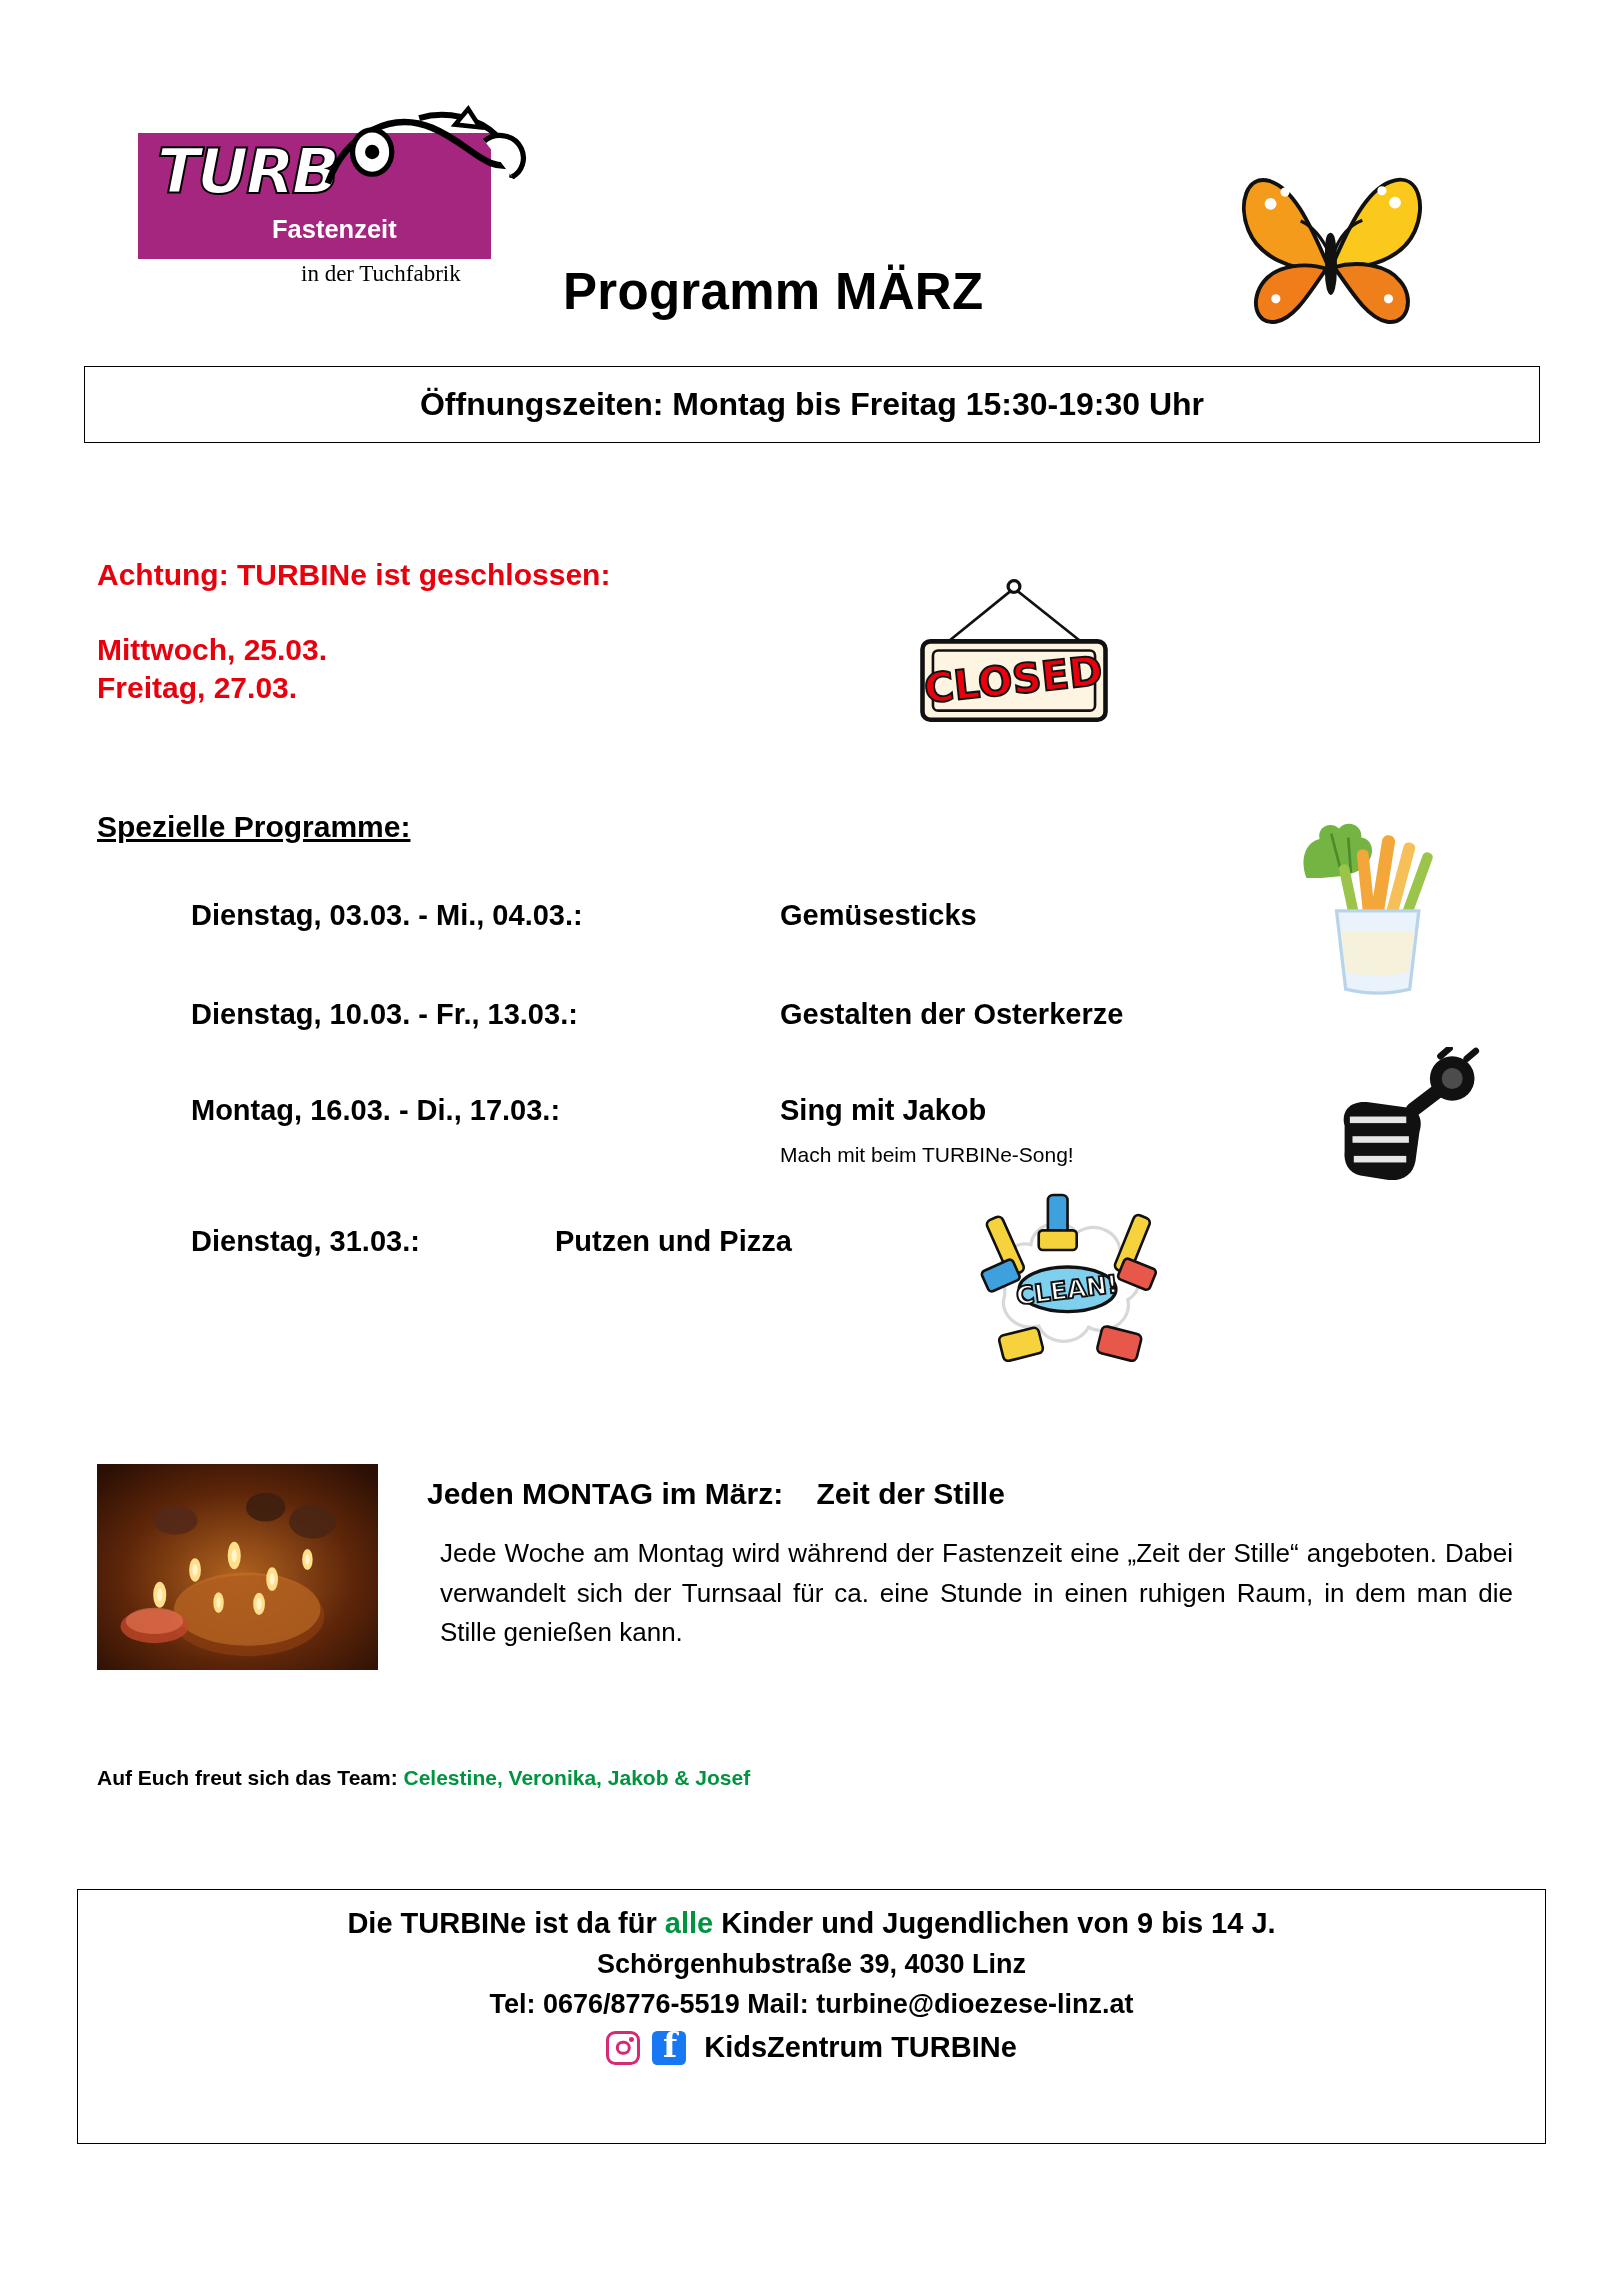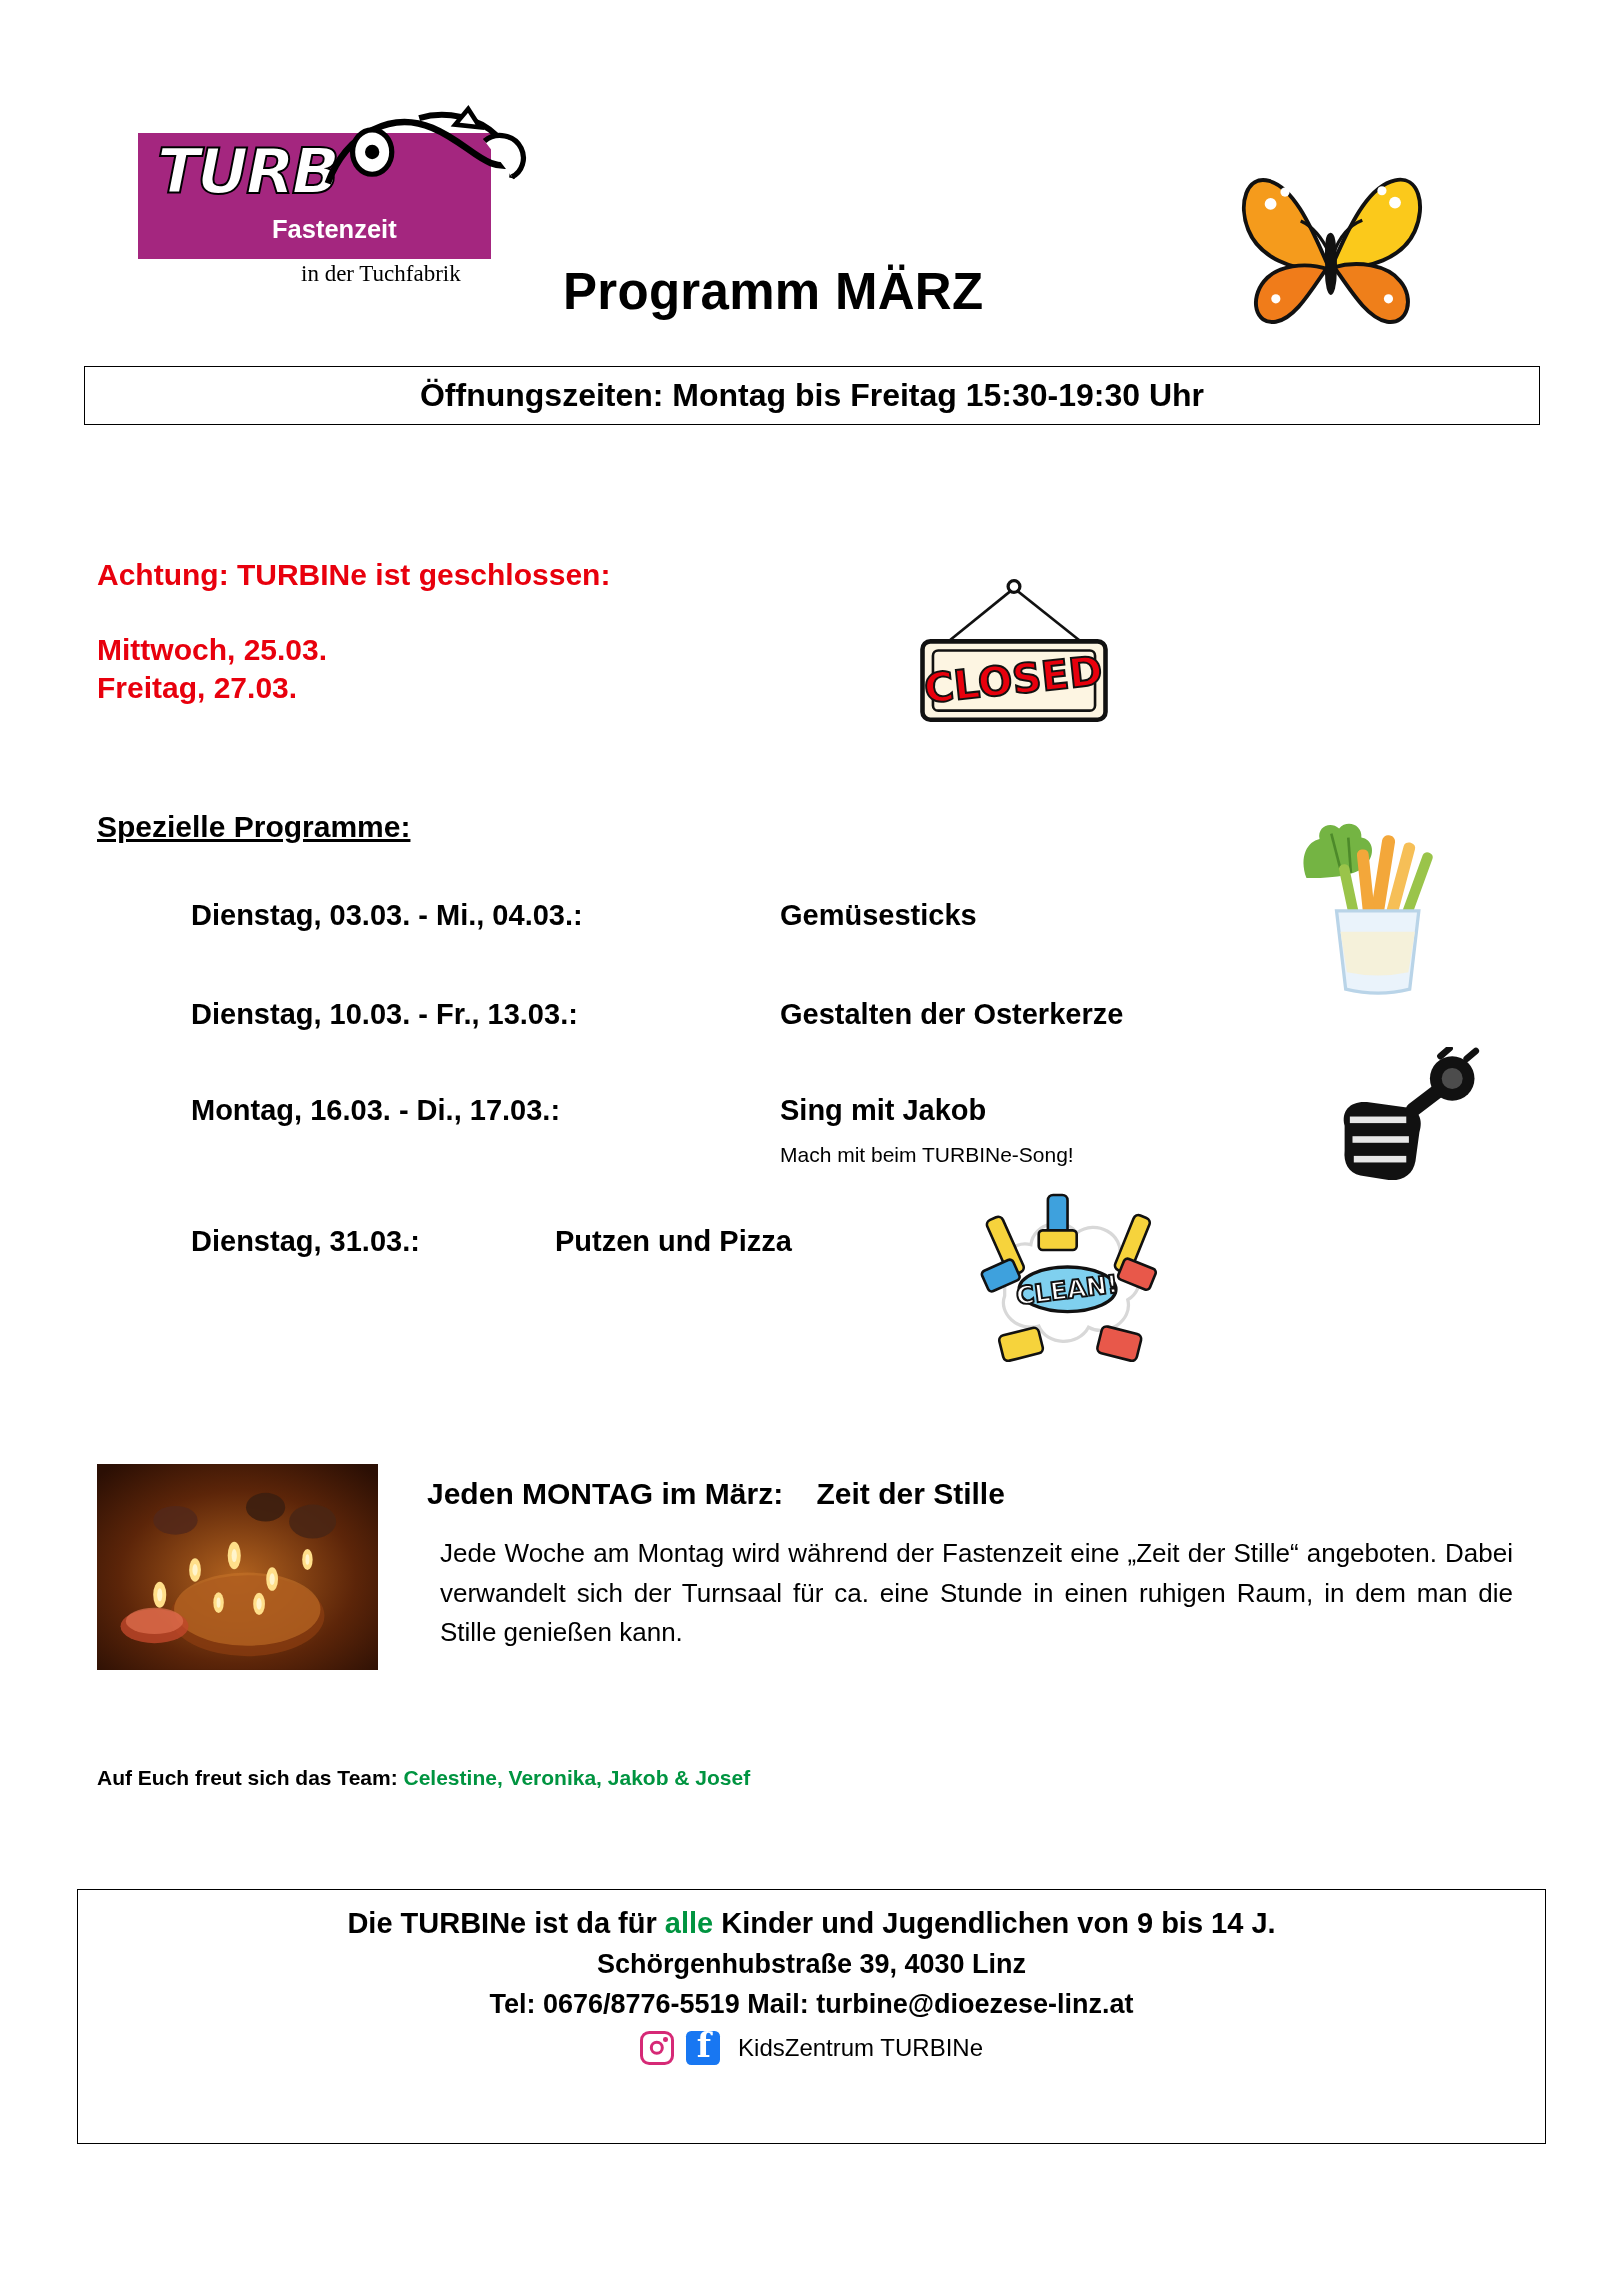--- a/index.html
+++ b/index.html
@@ -99,21 +99,21 @@
     width: 203px;
     height: 190px;
   }
 
   
   .hours-box {
     position: absolute;
     left: 84px;
     top: 366px;
     width: 1456px;
-    height: 59px;
+    height: 77px;
     border: 1.3px solid #000000;
     box-sizing: border-box;
     display: flex;
     align-items: center;
     justify-content: center;
   }
   .hours-text {
     font-size: 32px;
     font-weight: bold;
   }
@@ -280,22 +280,22 @@
     font-weight: bold;
   }
   .footer-social {
     margin-top: 10.5px;
     display: flex;
     align-items: center;
     justify-content: center;
     gap: 11.8px;
   }
   .footer-social-label {
-    font-size: 24px;
-    font-weight: normal;
+    font-size: 29px;
+    font-weight: bold;
     margin-left: 6.5px;
   }
   .ig-icon {
     width: 34px;
     height: 34px;
     border: 3.3px solid #d62976;
     border-radius: 9.2px;
     position: relative;
     box-sizing: border-box;
   }

